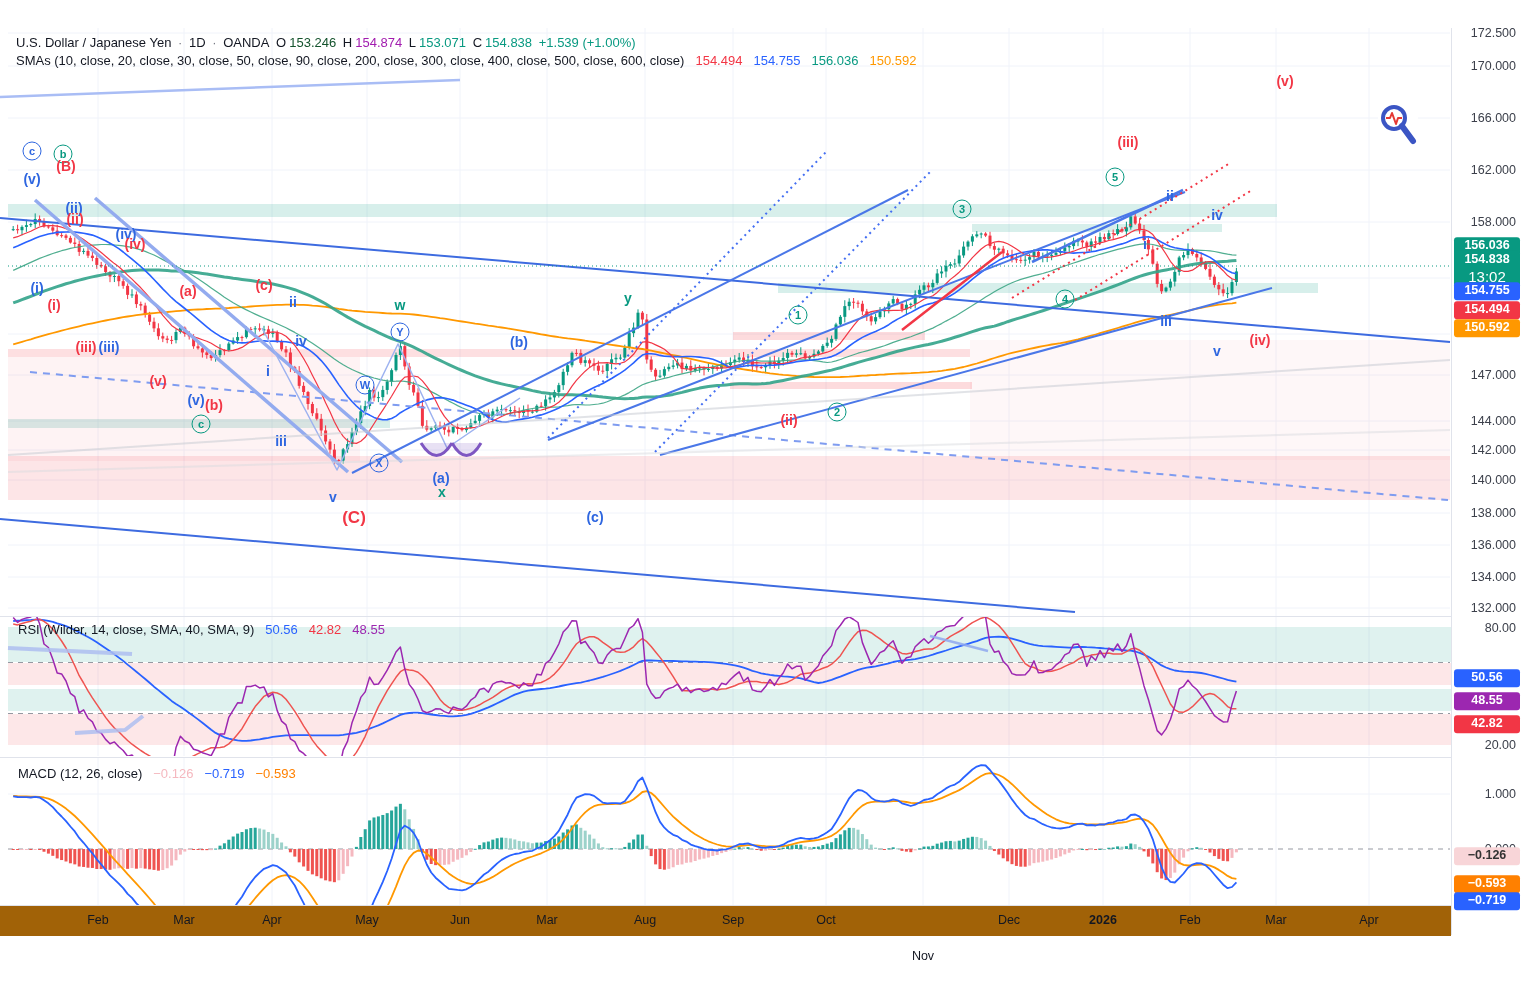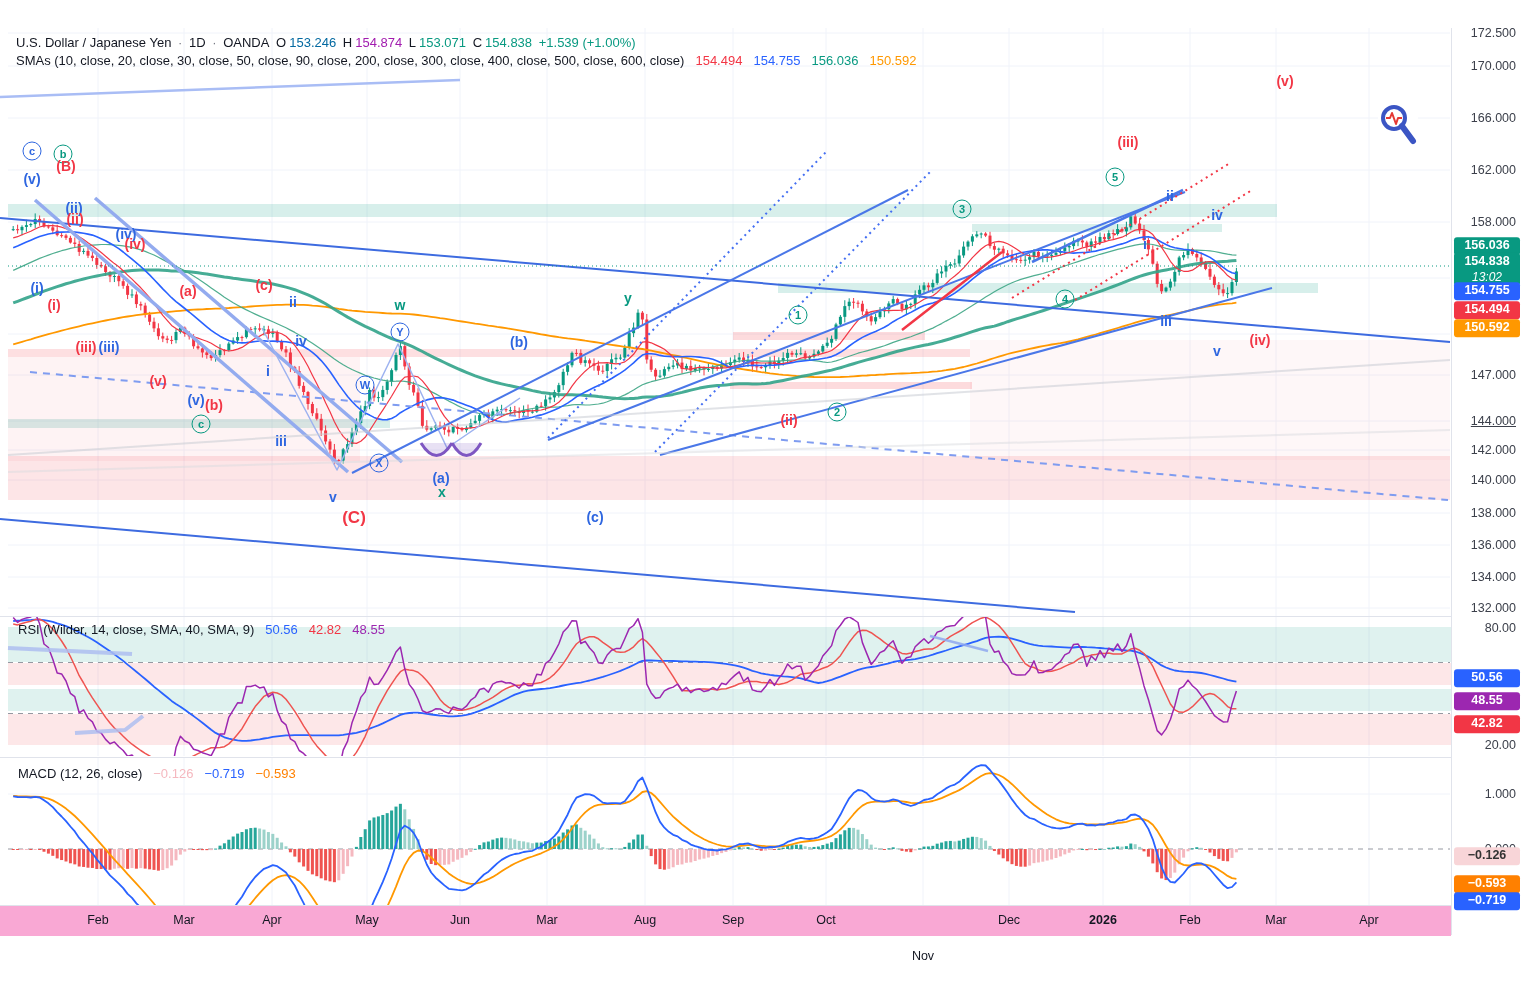--- a/index.html
+++ b/index.html
@@ -12,23 +12,23 @@
   .legend span{margin-right:3px;}
   .lg-val{font-weight:400;}
   #annotations{top:0;left:0;width:1451px;height:617px;z-index:6;pointer-events:none;}
   .ann{position:absolute;transform:translate(-50%,-50%);font-weight:600;font-size:14px;line-height:1;}
   .ann.circ{width:17px;height:17px;border:1.4px solid;border-radius:50%;display:flex;
             align-items:center;justify-content:center;font-size:11px;}
   #price-axis{top:28px;left:1451px;width:72px;height:907px;background:#fff;border-left:1px solid #e0e3eb;z-index:9;}
   .tick{position:absolute;right:8px;transform:translateY(-50%);font-size:12.5px;color:#3c404b;}
   .badge{position:absolute;left:2px;width:66px;text-align:center;color:#fff;font-size:12.5px;
          font-weight:700;border-radius:3px;padding:1px 0;transform:translateY(-50%);line-height:1.25;}
-  .badge .sub{font-weight:400;font-size:12px;font-style:italic;}
+  .badge .sub{font-weight:400;font-size:15px;}
   .sep{position:absolute;left:0;width:1523px;height:1px;background:#e0e3eb;z-index:5;}
-  #time-axis{top:905px;left:0;width:1451px;height:30px;background:#f9a8d4;border-top:1px solid #e0e3eb;z-index:7;}
+  #time-axis{top:905px;left:0;width:1451px;height:30px;background:#a16207;border-top:1px solid #e0e3eb;z-index:7;}
   .tlabel{position:absolute;top:7px;transform:translateX(-50%);font-size:12.5px;color:#131722;}
   #watermark{top:103px;left:1378px;width:40px;height:44px;background:#fff;z-index:6;}
   #footer{top:935px;left:0;width:1523px;height:60px;background:#fff;z-index:7;}
   #brand{position:absolute;top:14px;left:66px;font-size:22px;font-weight:700;color:#131722;letter-spacing:.2px;}
 </style>
 </head>
 <body>
 
 <div id="app">
 
@@ -988,21 +988,21 @@
       <path d="M13.2,795.8L17.6,796.1L22.0,796.3L26.4,796.5L30.8,796.7L35.2,796.7L39.6,796.9L44.0,797.5L48.4,798.7L52.8,800.4L57.2,802.7L61.6,805.5L66.0,808.6L70.4,812.2L74.8,816.0L79.2,820.4L83.6,824.9L88.0,829.6L92.4,834.3L96.8,839.3L101.2,844.3L105.6,849.4L110.0,854.6L114.4,859.6L118.8,864.4L123.2,869.1L127.6,874.1L132.0,878.8L136.4,883.7L140.8,888.5L145.2,893.4L149.6,898.5L154.0,903.7L158.4,909.2L162.8,914.4L167.2,919.2L171.6,923.4L176.0,926.2L180.4,927.6L184.8,928.2L189.2,928.3L193.6,928.6L198.0,928.8L202.4,929.1L206.8,929.3L211.2,929.6L215.6,929.5L220.0,928.7L224.4,927.3L228.8,924.9L233.2,921.8L237.6,918.0L242.0,913.7L246.4,908.8L250.8,903.6L255.2,898.2L259.6,893.1L264.0,888.3L268.4,884.0L272.8,880.2L277.2,877.4L281.6,875.8L286.0,875.1L290.4,876.0L294.8,877.9L299.2,881.2L303.6,885.6L308.0,891.0L312.4,897.4L316.8,904.2L321.2,911.5L325.6,919.3L330.0,927.4L334.4,935.7L338.8,943.6L343.2,949.8L347.6,954.1L352.0,955.9L356.4,955.4L360.8,952.4L365.2,947.5L369.6,940.3L374.0,932.4L378.4,924.3L382.8,915.8L387.2,906.8L391.6,897.2L396.0,886.6L400.4,875.3L404.8,865.4L409.2,857.9L413.6,852.9L418.0,850.5L422.4,851.1L426.8,853.8L431.2,857.5L435.6,861.6L440.0,865.6L444.4,869.5L448.8,873.4L453.2,876.6L457.6,879.2L462.0,881.4L466.4,883.0L470.8,883.8L475.2,883.7L479.6,882.7L484.0,881.1L488.4,879.2L492.8,876.9L497.2,874.2L501.6,871.3L506.0,868.5L510.4,865.9L514.8,863.5L519.2,861.5L523.6,859.6L528.0,857.9L532.4,856.5L536.8,854.9L541.2,853.3L545.6,851.3L550.0,849.1L554.4,846.5L558.8,843.4L563.2,839.3L567.6,834.3L572.0,828.5L576.4,822.3L580.8,817.0L585.2,812.4L589.6,808.8L594.0,806.2L598.4,804.8L602.8,804.4L607.2,804.2L611.6,804.0L616.0,803.8L620.4,803.8L624.8,803.2L629.2,801.7L633.6,799.3L638.0,795.7L642.4,792.0L646.8,791.2L651.2,793.0L655.6,796.8L660.0,801.8L664.4,807.0L668.8,812.0L673.2,816.6L677.6,820.5L682.0,824.4L686.4,827.8L690.8,831.2L695.2,834.2L699.6,836.8L704.0,839.2L708.4,841.3L712.8,843.0L717.2,844.5L721.6,845.6L726.0,846.3L730.4,846.7L734.8,846.6L739.2,846.1L743.6,845.7L748.0,845.2L752.4,845.1L756.8,845.4L761.2,845.8L765.6,846.2L770.0,846.4L774.4,846.5L778.8,846.5L783.2,846.1L787.6,845.3L792.0,844.3L796.4,843.2L800.8,842.1L805.2,841.5L809.6,841.0L814.0,840.5L818.4,839.8L822.8,838.8L827.2,837.5L831.6,835.8L836.0,833.1L840.4,829.4L844.8,824.8L849.2,819.5L853.6,814.2L858.0,809.4L862.4,805.6L866.8,803.2L871.2,802.1L875.6,801.7L880.0,801.6L884.4,801.6L888.8,801.5L893.2,801.1L897.6,800.9L902.0,801.4L906.4,802.0L910.8,802.8L915.2,803.2L919.6,803.0L924.0,802.4L928.4,801.8L932.8,801.0L937.2,799.7L941.6,798.1L946.0,796.1L950.4,794.1L954.8,792.2L959.2,790.1L963.6,787.6L968.0,784.8L972.4,781.7L976.8,778.7L981.2,776.0L985.6,773.9L990.0,773.1L994.4,773.6L998.8,775.0L1003.2,777.3L1007.6,780.4L1012.0,784.2L1016.4,788.4L1020.8,792.9L1025.2,797.3L1029.6,801.4L1034.0,805.0L1038.4,808.3L1042.8,811.5L1047.2,814.4L1051.6,817.0L1056.0,819.3L1060.4,821.1L1064.8,822.5L1069.2,823.4L1073.6,823.8L1078.0,823.8L1082.4,823.8L1086.8,824.1L1091.2,824.3L1095.6,824.5L1100.0,824.5L1104.4,824.5L1108.8,824.2L1113.2,823.8L1117.6,823.1L1122.0,822.5L1126.4,821.8L1130.8,820.5L1135.2,819.3L1139.6,818.7L1144.0,819.3L1148.4,821.2L1152.8,824.8L1157.2,830.6L1161.6,838.0L1166.0,845.8L1170.4,853.0L1174.8,858.9L1179.2,862.7L1183.6,864.9L1188.0,865.5L1192.4,865.3L1196.8,864.9L1201.2,864.6L1205.6,864.7L1210.0,865.6L1214.4,867.4L1218.8,869.9L1223.2,872.8L1227.6,875.9L1232.0,878.1L1236.4,878.9" fill="none" stroke="#ff9800" stroke-width="1.8" stroke-linejoin="round"></path>
       <path d="M13.2,796.4L17.6,797.0L22.0,797.1L26.4,797.2L30.8,797.5L35.2,796.8L39.6,797.5L44.0,800.3L48.4,803.3L52.8,807.2L57.2,812.1L61.6,816.5L66.0,821.1L70.4,826.5L74.8,831.4L79.2,837.9L83.6,842.8L88.0,848.3L92.4,853.3L96.8,859.3L101.2,864.3L105.6,869.9L110.0,875.4L114.4,879.3L118.8,883.6L123.2,888.1L127.6,893.9L132.0,897.9L136.4,903.4L140.8,907.6L145.2,913.1L149.6,918.9L154.0,924.7L158.4,930.8L162.8,935.4L167.2,938.5L171.6,939.9L176.0,937.5L180.4,933.2L184.8,930.8L189.2,928.8L193.6,929.4L198.0,929.7L202.4,930.2L206.8,930.5L211.2,930.8L215.6,929.1L220.0,925.4L224.4,921.6L228.8,915.7L233.2,909.3L237.6,902.6L242.0,896.8L246.4,889.1L250.8,882.6L255.2,877.0L259.6,872.6L264.0,868.8L268.4,867.1L272.8,865.1L277.2,866.2L281.6,869.3L286.0,872.4L290.4,879.3L294.8,885.5L299.2,894.6L303.6,903.1L308.0,912.9L312.4,922.7L316.8,931.4L321.2,940.9L325.6,950.7L330.0,959.8L334.4,968.9L338.8,974.9L343.2,974.6L347.6,971.3L352.0,963.5L356.4,953.3L360.8,940.4L365.2,927.7L369.6,911.7L374.0,900.9L378.4,891.7L382.8,881.8L387.2,871.0L391.6,858.7L396.0,844.2L400.4,830.1L404.8,825.7L409.2,828.2L413.6,832.9L418.0,840.8L422.4,853.5L426.8,864.5L431.2,872.5L435.6,877.7L440.0,881.5L444.4,885.4L448.8,888.8L453.2,889.3L457.6,889.9L462.0,890.3L466.4,889.3L470.8,886.7L475.2,883.5L479.6,878.8L484.0,874.5L488.4,871.7L492.8,867.5L497.2,863.4L501.6,859.9L506.0,857.4L510.4,855.3L514.8,854.0L519.2,853.4L523.6,852.0L528.0,851.3L532.4,850.8L536.8,848.5L541.2,846.8L545.6,843.4L550.0,840.2L554.4,836.1L558.8,830.9L563.2,822.8L567.6,814.7L572.0,804.9L576.4,797.7L580.8,795.8L585.2,794.1L589.6,794.3L594.0,795.9L598.4,799.3L602.8,802.6L607.2,803.5L611.6,803.2L616.0,803.1L620.4,803.5L624.8,801.2L629.2,795.4L633.6,789.7L638.0,781.2L642.4,777.5L646.8,788.0L651.2,800.1L655.6,812.2L660.0,821.9L664.4,827.7L668.8,831.8L673.2,834.8L677.6,836.4L682.0,839.8L686.4,841.6L690.8,844.6L695.2,846.1L699.6,847.3L704.0,848.8L708.4,849.8L712.8,850.0L717.2,850.5L721.6,849.7L726.0,849.3L730.4,848.0L734.8,846.2L739.2,844.2L743.6,844.0L748.0,843.3L752.4,844.8L756.8,846.3L761.2,847.6L765.6,847.8L770.0,847.0L774.4,847.2L778.8,846.2L783.2,844.7L787.6,841.9L792.0,840.4L796.4,838.9L800.8,837.8L805.2,838.7L809.6,839.0L814.0,838.4L818.4,837.3L822.8,834.9L827.2,832.2L831.6,829.0L836.0,822.2L840.4,814.8L844.8,806.1L849.2,798.3L853.6,793.1L858.0,790.0L862.4,790.7L866.8,793.3L871.2,797.7L875.6,800.4L880.0,801.2L884.4,801.7L888.8,800.9L893.2,799.4L897.6,800.3L902.0,803.3L906.4,804.7L910.8,806.0L915.2,804.6L919.6,802.5L924.0,800.0L928.4,799.2L932.8,797.8L937.2,794.3L941.6,791.6L946.0,788.4L950.4,786.0L954.8,784.6L959.2,781.8L963.6,777.5L968.0,773.5L972.4,769.5L976.8,766.6L981.2,765.1L985.6,765.5L990.0,770.0L994.4,775.6L998.8,780.6L1003.2,786.6L1007.6,792.7L1012.0,799.4L1016.4,805.3L1020.8,810.5L1025.2,815.0L1029.6,818.0L1034.0,819.1L1038.4,821.8L1042.8,824.2L1047.2,826.0L1051.6,827.5L1056.0,828.2L1060.4,828.5L1064.8,827.8L1069.2,827.1L1073.6,825.2L1078.0,823.9L1082.4,823.7L1086.8,825.3L1091.2,825.0L1095.6,825.5L1100.0,824.4L1104.4,824.5L1108.8,822.9L1113.2,822.3L1117.6,820.5L1122.0,820.2L1126.4,819.0L1130.8,815.0L1135.2,814.5L1139.6,816.6L1144.0,821.7L1148.4,828.9L1152.8,839.3L1157.2,853.8L1161.6,867.5L1166.0,876.8L1170.4,881.9L1174.8,882.5L1179.2,878.1L1183.6,873.5L1188.0,867.8L1192.4,864.6L1196.8,863.1L1201.2,863.4L1205.6,865.4L1210.0,869.2L1214.4,874.5L1218.8,879.7L1223.2,884.7L1227.6,888.2L1232.0,887.0L1236.4,882.3" fill="none" stroke="#2962ff" stroke-width="1.8" stroke-linejoin="round"></path>
     </svg>
 
   <div class="legend abs" style="top:35px;left:16px">
     <span>U.S. Dollar / Japanese Yen</span>
     <span style="color:#787b86">·</span>
     <span>1D</span>
     <span style="color:#787b86">·</span>
     <span>OANDA</span>
-    <span>O</span><span class="lg-val" style="color:#0369a1">153.246</span>
+    <span>O</span><span class="lg-val" style="color:#14532d">153.246</span>
     <span>H</span><span class="lg-val" style="color:#a21caf">154.874</span>
     <span>L</span><span class="lg-val" style="color:#089981">153.071</span>
     <span>C</span><span class="lg-val" style="color:#089981">154.838</span>
     <span class="lg-val" style="color:#089981">+1.539 (+1.00%)</span>
   </div>
 
   <div class="legend abs" style="top:53px;left:16px">
     <span>SMAs (10, close, 20, close, 30, close, 50, close, 90, close, 200, close, 300, close, 400, close, 500, close, 600, close)</span><span id="sma-vals"><span style="color: rgb(242, 54, 69); margin-left: 8px;">154.494</span><span style="color: rgb(41, 98, 255); margin-left: 8px;">154.755</span><span style="color: rgb(8, 153, 129); margin-left: 8px;">156.036</span><span style="color: rgb(255, 152, 0); margin-left: 8px;">150.592</span></span>
   </div>
 
@@ -1075,21 +1075,21 @@
   <div class="sep" style="top:616px"></div>
   <div class="sep" style="top:757px"></div>
 
   <div id="price-axis" class="abs">
       <div class="tick" style="top: 5px;">172.500</div>
       <div class="tick" style="top: 38px;">170.000</div>
       <div class="tick" style="top: 90px;">166.000</div>
       <div class="tick" style="top: 142px;">162.000</div>
       <div class="tick" style="top: 194px;">158.000</div>
       <div class="tick" style="top: 347px;">147.000</div>
-      <div class="tick" style="top: 393px; text-decoration: underline;">144.000</div>
+      <div class="tick" style="top: 393px;">144.000</div>
       <div class="tick" style="top: 422px;">142.000</div>
       <div class="tick" style="top: 452px;">140.000</div>
       <div class="tick" style="top: 485px;">138.000</div>
       <div class="tick" style="top: 517px;">136.000</div>
       <div class="tick" style="top: 549px;">134.000</div>
       <div class="tick" style="top: 580px;">132.000</div>
       <div class="tick" style="top: 600px; margin-left: 27px;">80.00</div>
       <div class="tick" style="top: 652px;">60.00</div>
       <div class="tick" style="top: 717px;">20.00</div>
       <div class="tick" style="top: 766px;">1.000</div>

